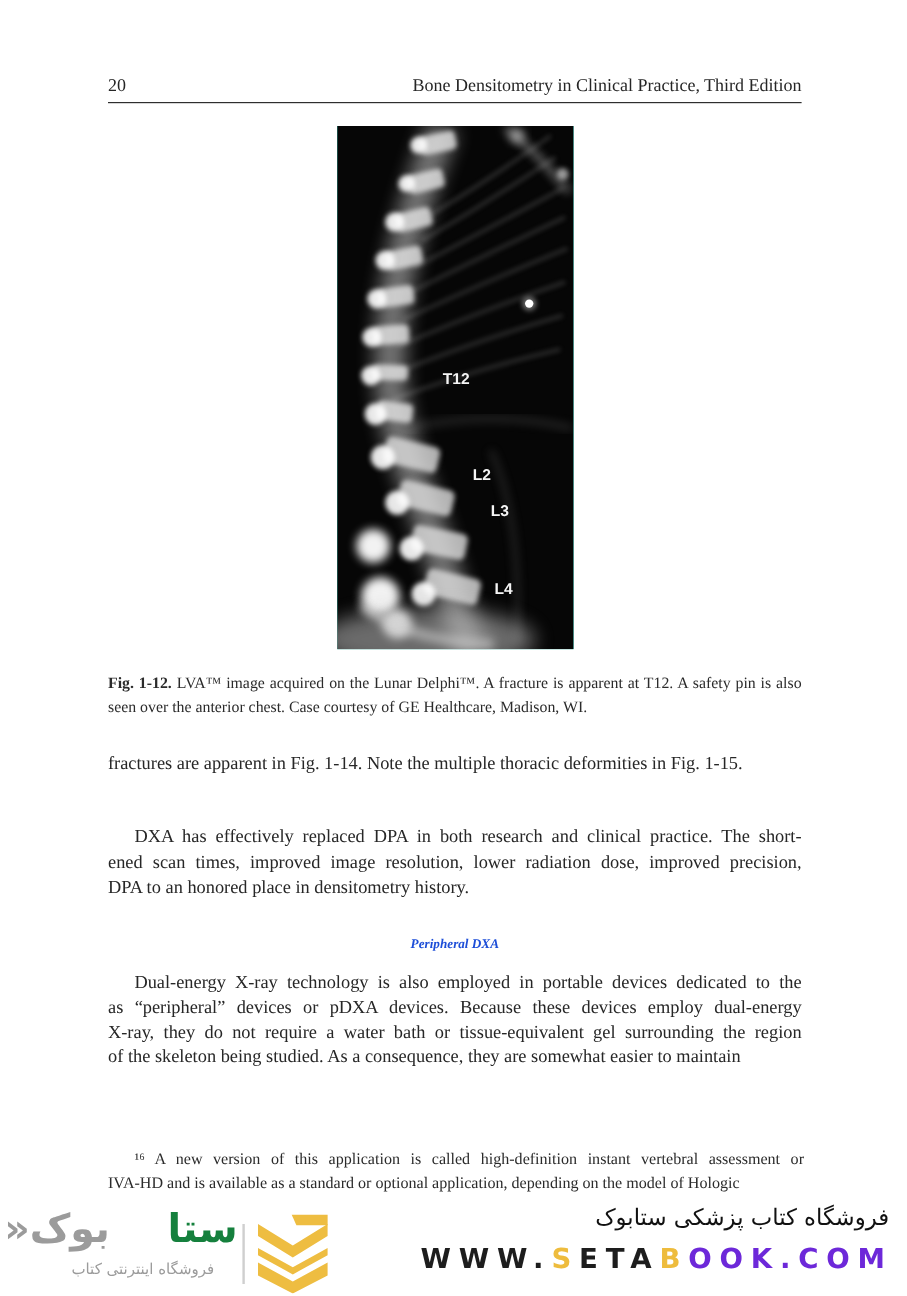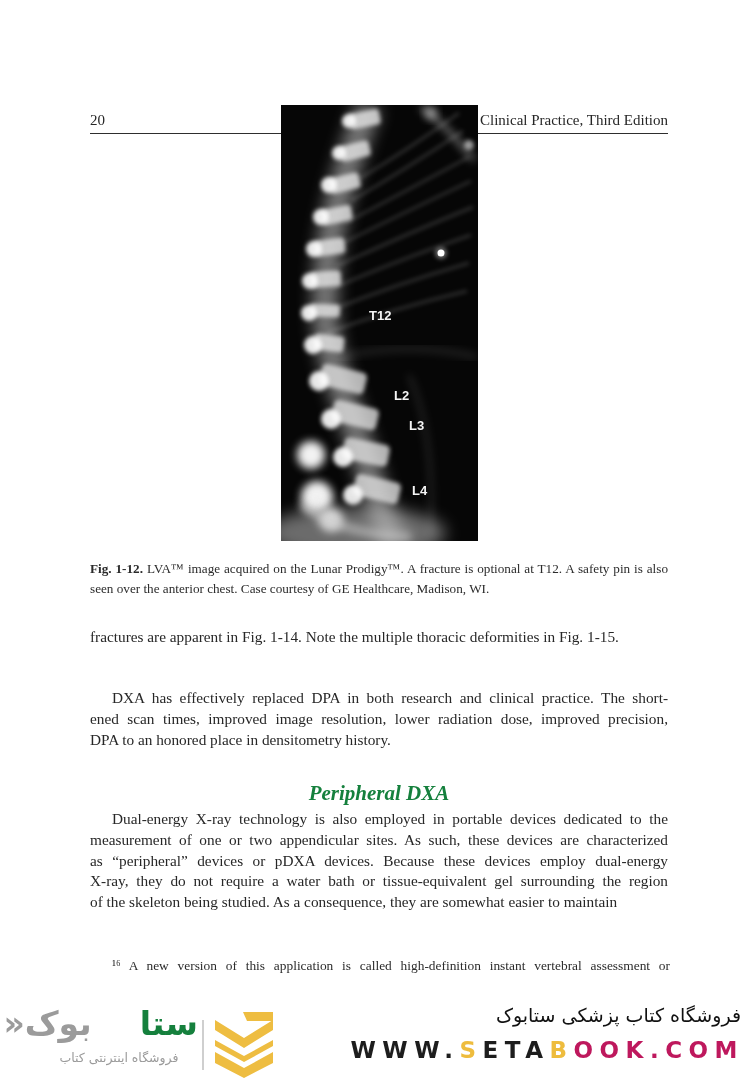--- a/index.html
+++ b/index.html
@@ -10,21 +10,20 @@
     font-family:"Liberation Serif","DejaVu Serif",serif;
     color:#262626;
   }
   
   .running-header{
     position:absolute;left:90px;top:64px;width:578px;
     display:flex;justify-content:space-between;align-items:center;
     font-size:15px;
     border-bottom:1.5px solid #2e2e2e;
     padding-bottom:4px;
-    margin-top:48px;
   }
   
   .xray-wrap{
     position:absolute;left:281px;top:105px;width:197px;height:436px;
     background:#14b8a6;
   }
   .xray-wrap svg{display:block;}
   
   .caption{
     position:absolute;left:90px;top:559px;width:578px;
@@ -33,21 +32,21 @@
   .caption .cap-label{font-weight:bold;}
   
   .para{
     position:absolute;left:90px;width:578px;
     font-size:15.3px;line-height:20.8px;color:#272727;
   }
   .jline{text-align:justify;text-align-last:justify;}
   .lline{text-align:left;}
   .section-heading{
     position:absolute;left:90px;top:781px;width:578px;
-    text-align:center;font-weight:bold;font-style:italic;font-size:21px;color:#15803d;
+    text-align:center;font-weight:bold;font-style:italic;font-size:11px;color:#1d4ed8;
   }
   .footnote{
     position:absolute;left:90px;top:956px;width:580px;
     font-size:13.4px;line-height:20px;color:#2b2b2b;
   }
   
   .footer-band{
     position:absolute;left:0;bottom:0;width:756px;height:80px;
     background:#ffffff;
   }
@@ -175,50 +174,50 @@
     <g font-family="Liberation Sans, DejaVu Sans, sans-serif" font-weight="bold" font-size="13" fill="#f5f5f5">
       <text x="88" y="215">T12</text>
       <text x="113" y="295">L2</text>
       <text x="128" y="325">L3</text>
       <text x="131" y="390">L4</text>
     </g>
   </svg>
 </div>
 
 <div class="caption">
-  <span class="cap-label">Fig. 1-12.</span><span> LVA™ image acquired on the Lunar Prodigy™. A fracture is optional at T12. A safety pin is also seen over the anterior chest. Case courtesy of GE Healthcare, Madison, WI.</span>
+  <span class="cap-label">Fig. 1-12.</span><span> LVA™ image acquired on the Lunar Delphi™. A fracture is apparent at T12. A safety pin is also seen over the anterior chest. Case courtesy of GE Healthcare, Madison, WI.</span>
 </div>
 
 <div class="para" style="top:627px">
     <div class="lline">fractures are apparent in Fig. 1-14. Note the multiple thoracic deformities in Fig. 1-15.</div>
   </div>
 
 <div class="para" style="top:688px">
     <div class="jline" style="text-indent: 22px;">DXA has effectively replaced DPA in both research and clinical practice. The short-</div>
     <div class="jline">ened scan times, improved image resolution, lower radiation dose, improved precision,</div>
     <div class="lline">DPA to an honored place in densitometry history.</div>
   </div>
 
 <div class="section-heading">Peripheral DXA</div>
 
 <div class="para" style="top:809px">
     <div class="jline" style="text-indent: 22px;">Dual-energy X-ray technology is also employed in portable devices dedicated to the</div>
-    <div class="jline">measurement of one or two appendicular sites. As such, these devices are characterized</div>
     <div class="jline">as “peripheral” devices or pDXA devices. Because these devices employ dual-energy</div>
     <div class="jline">X-ray, they do not require a water bath or tissue-equivalent gel surrounding the region</div>
     <div class="lline">of the skeleton being studied. As a consequence, they are somewhat easier to maintain</div>
   </div>
 
 <div class="footnote">
     <div class="jline" style="text-indent: 22px;">¹⁶ A new version of this application is called high-definition instant vertebral assessment or</div>
+    <div class="lline">IVA-HD and is available as a standard or optional application, depending on the model of Hologic</div>
   </div>
 
 <div class="footer-band">
   <div class="store-name">فروشگاه کتاب پزشکی ستابوک</div>
-  <div class="site-url"><span style="color: rgb(29, 29, 29);">WWW.</span><span style="color: rgb(238, 188, 61);">S</span><span style="color: rgb(29, 29, 29);">ETA</span><span style="color: rgb(238, 188, 61);">B</span><span style="color: #be185d; margin-top: 28px;">OOK.COM</span></div>
+  <div class="site-url"><span style="color: rgb(29, 29, 29);">WWW.</span><span style="color: rgb(238, 188, 61);">S</span><span style="color: rgb(29, 29, 29);">ETA</span><span style="color: rgb(238, 188, 61);">B</span><span style="color: #6d28d9; margin-top: 28px;">OOK.COM</span></div>
 
   <div class="logo-cluster">
     <div class="logo-wordmark"><span class="wm-yellow">ستا</span><span class="wm-gray">بوک«</span></div>
     <div class="logo-tagline">فروشگاه اینترنتی کتاب</div>
     <div class="logo-divider"></div>
     <span class="logo-emblem">
       <svg width="66" height="66" viewBox="0 0 66 66">
         <g fill="#eebd41">
           <polygon points="32,0 62,0 62,9 36,9"></polygon>
           <polygon points="4,8 33,26 62,8 62,18 33,36 4,18"></polygon>

